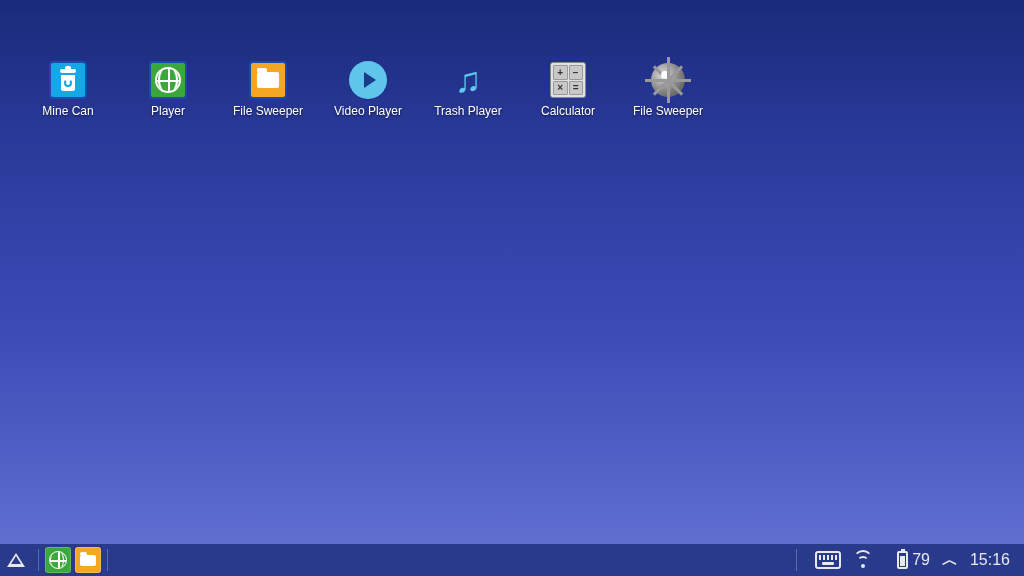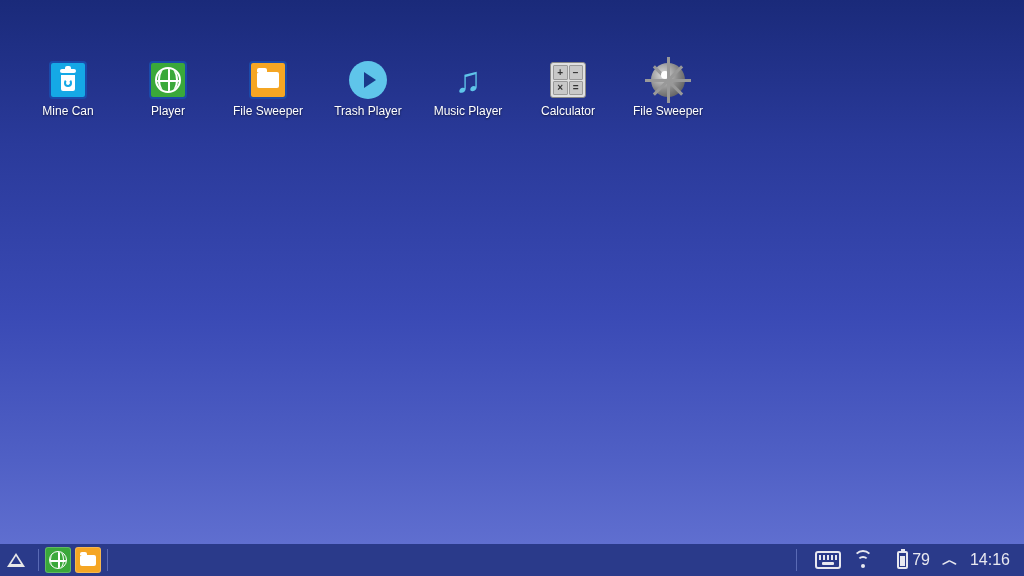--- a/index.html
+++ b/index.html
@@ -165,28 +165,28 @@
       </div>
       <div class="icon-label">File Sweeper</div>
     </div>
 
     <div class="desktop-icon">
       <div class="icon-box">
         <div class="circle-play">
             <div class="play-tri"></div>
           </div>
       </div>
+      <div class="icon-label">Video Player</div>
+    </div>
+
+    <div class="desktop-icon">
+      <div class="icon-box">
+        <div class="music-note">♫</div>
+      </div>
       <div class="icon-label">Trash Player</div>
-    </div>
-
-    <div class="desktop-icon">
-      <div class="icon-box">
-        <div class="music-note">♫</div>
-      </div>
-      <div class="icon-label">Music Player</div>
     </div>
 
     <div class="desktop-icon">
       <div class="icon-box">
         <div class="calc-box">
           <div class="calc-cell">+</div>
             <div class="calc-cell">−</div>
           <div class="calc-cell">×</div>
             <div class="calc-cell">=</div>
         </div>
@@ -246,16 +246,16 @@
       </svg>
     </div>
     <div class="tray-icon battery-group">
       <div class="battery-icon"></div>
       <span class="battery-text">79</span>
     </div>
     <div class="tray-icon">
       <span class="chevron-icon">︿</span>
     </div>
     <div class="tray-icon">
-      <span class="clock-text">14:16</span>
+      <span class="clock-text">15:16</span>
     </div>
   </div>
 </div>
 
 </body></html>

